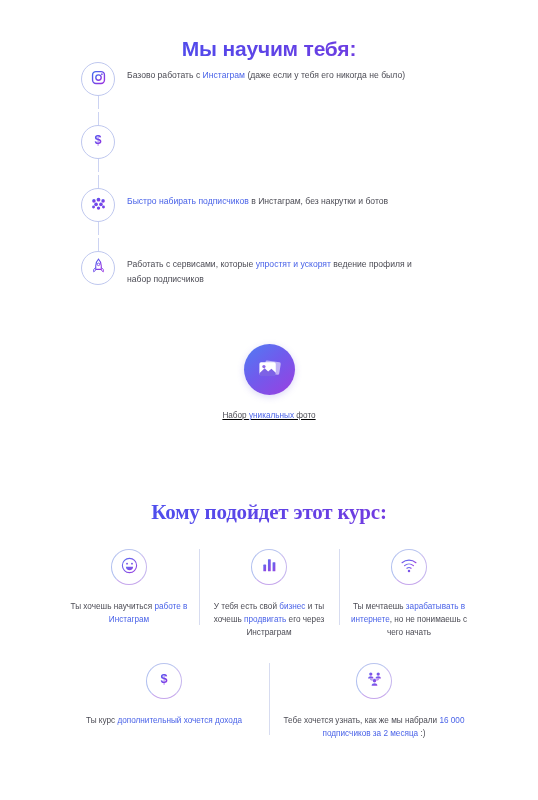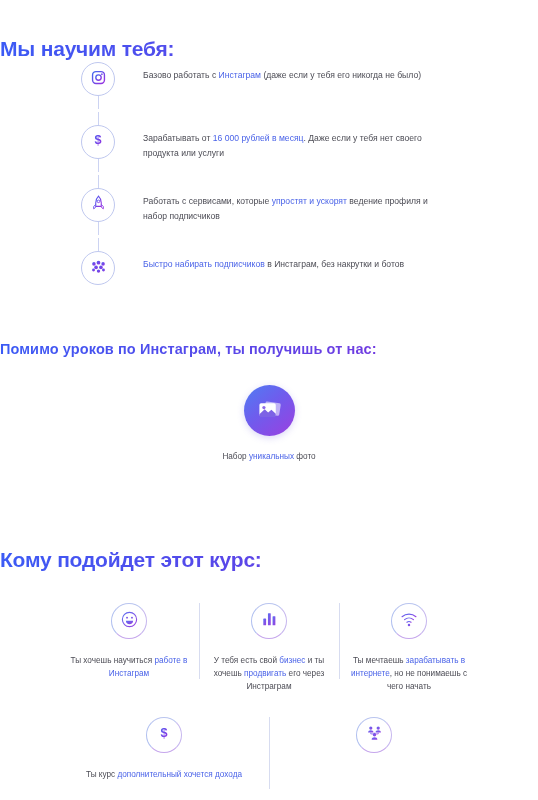--- a/index.html
+++ b/index.html
@@ -6,21 +6,21 @@
   html, body {
     width: 538px;
     background: #ffffff;
     font-family: "Liberation Sans", sans-serif;
     -webkit-font-smoothing: antialiased;
   }
   body { width: 538px; min-height: 800px; position: relative; overflow-x: hidden; }
 
   
   .h-gradient {
-    text-align: left;
+    text-align: center;
     font-weight: 700;
     background-image: linear-gradient(100deg, #3b5bf5 0%, #5a46e8 45%, #8b2fd8 100%);
     -webkit-background-clip: text;
     background-clip: text;
     color: transparent;
     -webkit-text-fill-color: transparent;
     letter-spacing: -0.2px;
   }
   .h1-title { font-size: 21px; line-height: 26px; padding-top: 6px; }
   .h2-title { font-size: 14.5px; line-height: 20px; font-weight: 600; letter-spacing: 0.1px; }
@@ -28,21 +28,20 @@
 
   
   .learn-section { padding-top: 30px; }
   .learn-list { position: relative; width: 400px; margin: 0 auto; padding-left: 0; }
   .learn-row {
     position: relative;
     display: flex;
     align-items: flex-start;
     min-height: 52px;
     padding-bottom: 2px;
-    gap: 16px;
   }
   .learn-row + .learn-row { margin-top: 11px; }
   .bullet-col {
     position: relative;
     width: 58px;
     flex: 0 0 58px;
     display: flex;
     justify-content: center;
   }
   
@@ -77,21 +76,22 @@
     max-width: 290px;
   }
   .hl { color: #4a63e8; }
 
   
   .bonus-section { padding-top: 36px; }
   .bonus-head { margin-bottom: 26px; }
   .cards-3 {
     display: flex;
     width: 420px;
-    margin: 12px auto;
+    margin: 5px auto;
+    text-decoration: underline;
   }
   .card-3 {
     flex: 1 1 0;
     text-align: center;
     position: relative;
     padding: 0 6px;
   }
   .card-3 + .card-3::before {
     content: "";
     position: absolute;
@@ -109,21 +109,21 @@
   }
   .circle-grad svg { display: block; }
   .card-cap {
     font-size: 8.2px;
     line-height: 13px;
     color: #4c4c55;
   }
 
   
   .who-section { padding-top: 72px; }
-  .who-head { margin-bottom: 30px; }
+  .who-head { margin-bottom: 24px; font-family: Liberation Serif, serif; }
   .circle-outline {
     width: 36px; height: 36px;
     border-radius: 50%;
     margin: 0 auto 15px;
     border: 1px solid;
     border-color: #b9c4ef #c6b6ee #c5a6ec #b1c0f0;
     background: #fff;
     display: flex; align-items: center; justify-content: center;
   }
   .who-cards {
@@ -207,47 +207,20 @@
               <defs>
                   <linearGradient id="gD" x1="0" y1="0" x2="1" y2="1">
                 <stop offset="0" stop-color="#4a5ff0"></stop>
                     <stop offset="1" stop-color="#9b2fe0"></stop>
                   </linearGradient>
                 </defs>
               <text x="12" y="18.5" text-anchor="middle" font-family="Liberation Sans, sans-serif" font-size="19" font-weight="bold" fill="url(#gD)">$</text>
             </svg>
           </span>
         </div>
-      </div>
-      <div class="learn-text">
-        <span>Зарабатывать от </span><span class="hl">16 000 рублей в месяц</span><span>. Даже если у тебя нет своего продукта или услуги</span>
-      </div>
-    </div>
-
-    <div class="learn-row">
-      <div class="bullet-col">
-        <div class="bullet">
-          <span>
-            <svg width="13" height="17" viewBox="0 0 18 24" fill="none">
-              <defs>
-                  <linearGradient id="gR" x1="0" y1="0" x2="1" y2="1">
-                <stop offset="0" stop-color="#4a5ff0"></stop>
-                    <stop offset="1" stop-color="#9b2fe0"></stop>
-                  </linearGradient>
-                </defs>
-              <path d="M9 1.5c2.6 2.6 3.9 6 3.9 9.4v5.2H5.1v-5.2C5.1 7.5 6.4 4.1 9 1.5z" stroke="url(#gR)" stroke-width="1.5"></path>
-              <circle cx="9" cy="9" r="1.8" stroke="url(#gR)" stroke-width="1.3"></circle>
-              <path d="M5.1 13.2 2.2 16.4v3.1l2.9-2.2M12.9 13.2l2.9 3.2v3.1l-2.9-2.2" stroke="url(#gR)" stroke-width="1.3"></path>
-              <path d="M9 18.4v3.4" stroke="url(#gR)" stroke-width="1.3" stroke-linecap="round"></path>
-            </svg>
-          </span>
-        </div>
-      </div>
-      <div class="learn-text">
-        <span>Работать с сервисами, которые </span><span class="hl">упростят и ускорят</span><span> ведение профиля и набор подписчиков</span>
       </div>
     </div>
 
     <div class="learn-row">
       <div class="bullet-col">
         <div class="bullet">
           <span>
             <svg width="17" height="15" viewBox="0 0 26 22">
               <defs>
                   <linearGradient id="gF" x1="0" y1="0" x2="1" y2="1">
@@ -267,25 +240,48 @@
               </g>
             </svg>
           </span>
         </div>
       </div>
       <div class="learn-text">
         <span class="hl">Быстро набирать подписчиков</span><span> в Инстаграм, без накрутки и ботов</span>
       </div>
     </div>
 
+    <div class="learn-row">
+      <div class="bullet-col">
+        <div class="bullet">
+          <span>
+            <svg width="13" height="17" viewBox="0 0 18 24" fill="none">
+              <defs>
+                  <linearGradient id="gR" x1="0" y1="0" x2="1" y2="1">
+                <stop offset="0" stop-color="#4a5ff0"></stop>
+                    <stop offset="1" stop-color="#9b2fe0"></stop>
+                  </linearGradient>
+                </defs>
+              <path d="M9 1.5c2.6 2.6 3.9 6 3.9 9.4v5.2H5.1v-5.2C5.1 7.5 6.4 4.1 9 1.5z" stroke="url(#gR)" stroke-width="1.5"></path>
+              <circle cx="9" cy="9" r="1.8" stroke="url(#gR)" stroke-width="1.3"></circle>
+              <path d="M5.1 13.2 2.2 16.4v3.1l2.9-2.2M12.9 13.2l2.9 3.2v3.1l-2.9-2.2" stroke="url(#gR)" stroke-width="1.3"></path>
+              <path d="M9 18.4v3.4" stroke="url(#gR)" stroke-width="1.3" stroke-linecap="round"></path>
+            </svg>
+          </span>
+        </div>
+      </div>
+      <div class="learn-text">
+        <span>Работать с сервисами, которые </span><span class="hl">упростят и ускорят</span><span> ведение профиля и набор подписчиков</span>
+      </div>
+    </div>
+
   </div>
 </section>
 
 <section class="bonus-section">
-  <h2 class="h-gradient h2-title bonus-head">Помимо уроков по Инстаграм, ты получишь от нас:</h2>
 
   <div class="cards-3">
 
     <div class="card-3">
       <div class="circle-grad">
         <span>
           <svg width="27" height="25" viewBox="0 0 28 26" fill="none">
             <rect x="9" y="4.5" width="16" height="13" rx="1.6" fill="#ffffff" opacity="0.55" transform="rotate(9 17 11)"></rect>
             <rect x="3.5" y="5.5" width="17" height="13.5" rx="1.8" fill="#ffffff"></rect>
             <circle cx="8.2" cy="10" r="1.7" fill="#8e6ae8"></circle>
@@ -415,17 +411,20 @@
                 <circle cx="15.8" cy="3.6" r="2.1"></circle>
                 <circle cx="11" cy="12.2" r="2.2"></circle>
               <path d="M2.7 9.4c0-1.9 1.6-2.8 3.5-2.8s3.5.9 3.5 2.8z"></path>
               <path d="M12.3 9.4c0-1.9 1.6-2.8 3.5-2.8s3.5.9 3.5 2.8z"></path>
               <path d="M7.3 18.6c0-2 1.7-3 3.7-3s3.7 1 3.7 3z"></path>
             </g>
             <path d="M6.2 9.6v1.6h9.6V9.6M11 11.2V9.6" stroke="url(#gG)" stroke-width="1"></path>
           </svg>
         </span>
       </div>
+      <div class="who-cap">
+        <span>Тебе хочется узнать, как же мы набрали </span><span class="hl">16 000 подписчиков за 2 месяца</span><span> :)</span>
+      </div>
     </div>
 
   </div>
 
 </section>
 
 </body></html>

